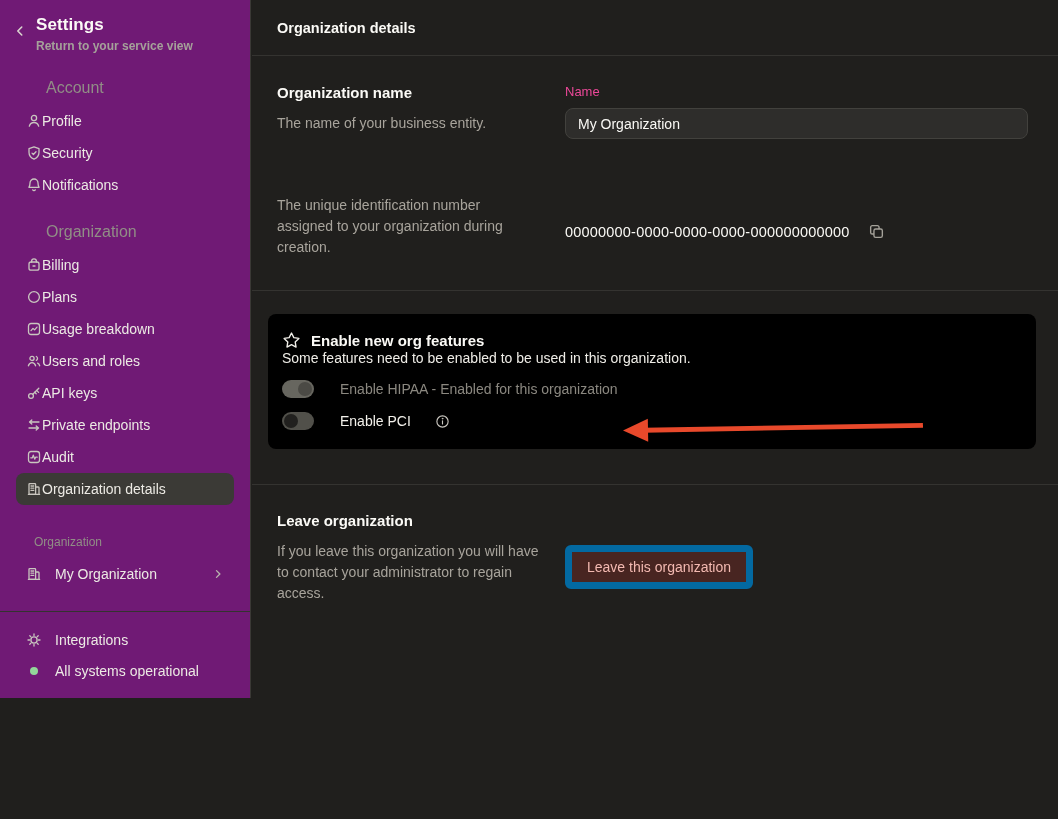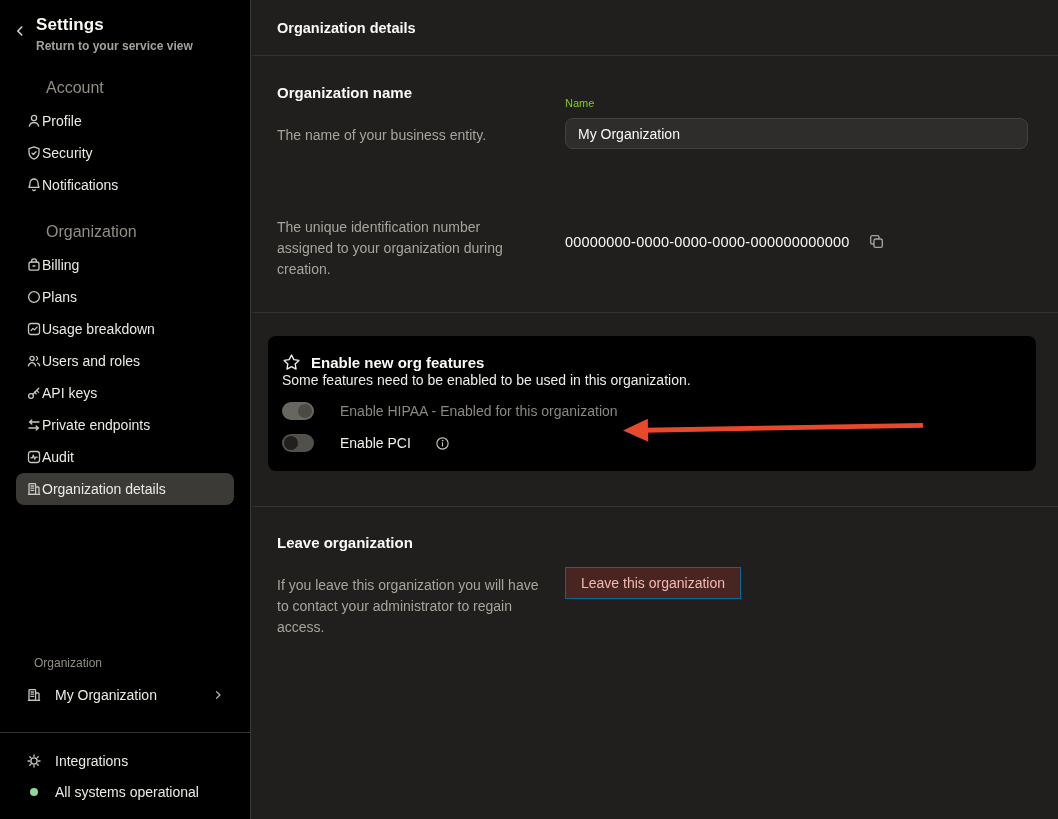--- a/index.html
+++ b/index.html
@@ -9,22 +9,22 @@
     background:#201f1d;
     color:#f5f3ee;
     position:relative;
     overflow:hidden;
     -webkit-font-smoothing:antialiased;
   }
   svg { display:block; }
 
   
   .sidebar {
-    position:absolute; left:0; top:0; width:251px; height:819px;
-    background:#000000; border-right:1px solid #3a3935;
+    position:absolute; left:0; top:0; width:251px; height:698px;
+    background:#701a75; border-right:1px solid #3a3935;
     display:flex; flex-direction:column;
   }
   .side-header { display:flex; gap:9px; padding:15px 16px 0 13px; }
   .back-chevron { color:#d9d6cf; margin-top:9px; cursor:pointer; }
   .side-title { font-size:17px; font-weight:700; color:#fbfaf6; letter-spacing:.1px; }
   .side-subtitle { font-size:12px; color:#a5a19a; margin-top:4px;font-weight:bold; }
 
   .nav-label { font-size:16px; color:#918e86; margin:26px 0 8px 46px; }
   .nav-label.second { margin-top:22px; }
   .nav-item {
@@ -60,24 +60,24 @@
   .main-header {
     height:56px; display:flex; align-items:center;
     padding-left:25px; border-bottom:1px solid #343330;
   }
   .main-header h1 { font-size:14.5px; font-weight:700; color:#fbfaf6; }
 
   .row { display:flex; padding-left:25px; padding-right:30px; }
   .row-left { width:288px; flex-shrink:0; }
   .row-right { flex:1; }
   .sec-title { font-size:15px; font-weight:700; color:#fbfaf6; }
-  .sec-desc { font-size:14px; line-height:21px; color:#a8a49c; margin-top:24px; }
+  .sec-desc { font-size:14px; line-height:21px; color:#a8a49c; margin-top:12px; }
 
   .row-orgname { padding-top:28px; }
-  .field-label { font-size:11px; color:#84cc16;margin-top:13px; }
+  .field-label { font-size:13px; color:#ec4899; }
   .text-input {
     margin-top:9px; width:100%; height:31px;
     background:#2e2d2b; border:1px solid #42413d; border-radius:8px;
     color:#faf9f5; font-size:14px; font-family:"Liberation Sans", sans-serif;
     padding:0 12px; outline:none;
   }
 
   .row-orgid { padding-top:44px; }
   .row-orgid .sec-desc { width:256px; }
   .id-line { display:flex; align-items:center; margin-top:40px; }
@@ -104,21 +104,21 @@
   .toggle.off { background:#51504a; }
   .toggle.off .knob { left:2px; background:#21201e; }
   .toggle-label { font-size:14px; color:#f2f0ea; }
   .toggle-label.disabled { color:#8b8880; }
   .info-btn { color:#c9c6bf; background:none; border:none; padding:0; margin-left:-2px; cursor:pointer; }
 
   .row-leave { padding-top:27px; }
   .row-leave .sec-desc { width:272px; }
   .leave-btn-wrap { padding-top:33px; }
   .leave-btn {
-    background:#482521; border:1px solid #0369a1; border-radius:0;
+    background:#482521; border:7px solid #0369a1; border-radius:6px;
     color:#f3b9b1; font-size:14px; font-family:"Liberation Sans", sans-serif;
     padding:7px 15px; cursor:pointer;
   }
 
   .annotation-arrow {
     position:absolute; left:621px; top:413px;
     transform:rotate(-1deg); pointer-events:none;
   }
 </style>
 </head>

